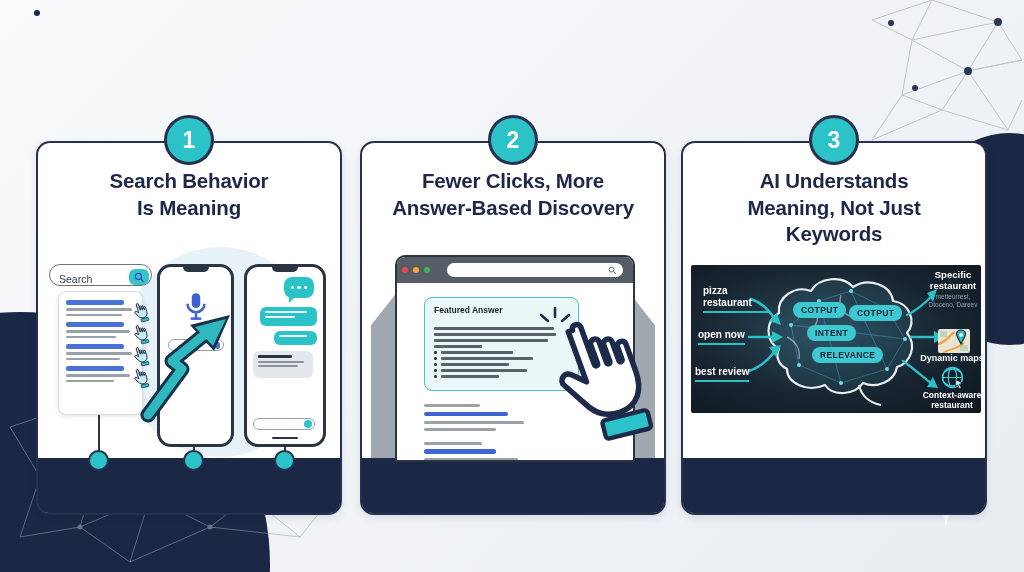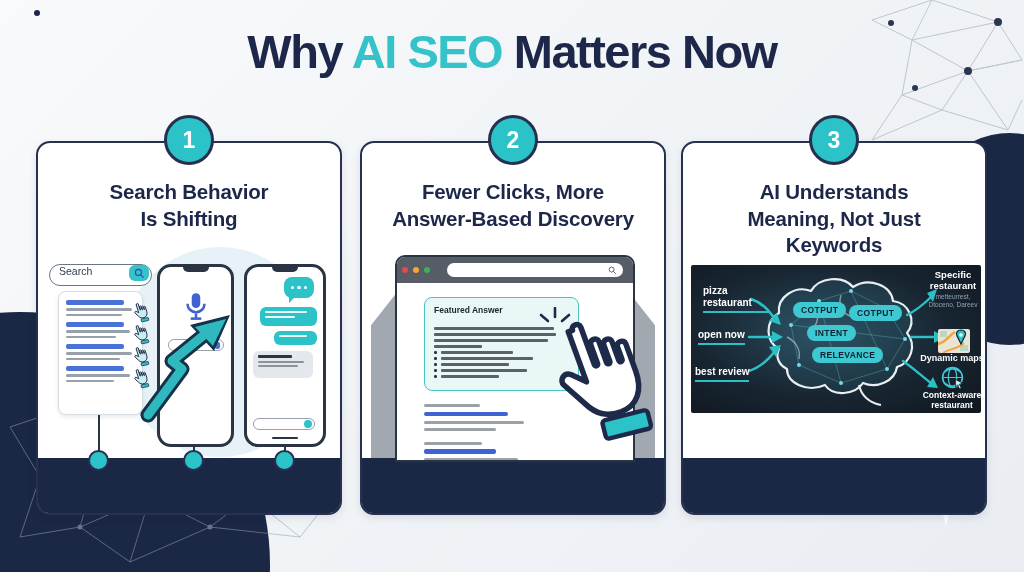--- a/index.html
+++ b/index.html
@@ -23,30 +23,30 @@
 
   
   .card{position:absolute;top:141px;height:374px;background:#ffffff;border:2px solid #263150;
         border-radius:14px;z-index:2;box-sizing:border-box;box-shadow:0 3px 8px rgba(20,30,60,.10);}
   #card1{left:36px;width:306px;}
   #card2{left:360px;width:306px;}
   #card3{left:681px;width:306px;}
   .badge{position:absolute;left:50%;transform:translateX(-50%);top:-28px;width:44px;height:44px;border-radius:50%;
          background:#2bc2c8;border:3px solid #263150;color:#fff;font-size:23px;font-weight:bold;
          display:flex;align-items:center;justify-content:center;z-index:4;}
-  .card-title{margin-top:36px;text-align:center;font-weight:bold;font-size:20.5px;line-height:1.3;
+  .card-title{margin-top:25px;text-align:center;font-weight:bold;font-size:20.5px;line-height:1.3;
               color:#1c2749;letter-spacing:-.2px;position:relative;z-index:3;}
   .footer{position:absolute;left:0;right:0;bottom:0;height:55px;background:#1a2745;
           border-radius:0 0 11px 11px;z-index:2;}
 
   
   .bg-circle{position:absolute;left:82px;top:104px;width:200px;height:210px;border-radius:50%;background:#e7f2f8;z-index:1;}
   .c1-el{position:absolute;z-index:3;}
   #c1-search{left:11px;top:121px;width:103px;height:22px;background:#fff;border:1.5px solid #6b7684;
-             border-radius:12px;display:flex;align-items:flex-start;box-sizing:border-box;}
+             border-radius:12px;display:flex;align-items:flex-end;box-sizing:border-box;}
   #c1-search .lbl{font-size:10.5px;color:#2f3b4c;padding-left:9px;flex:1;}
   #c1-search .magbtn{width:20px;height:16px;background:#35c3c9;border-radius:6px;margin-right:2px;
                      display:flex;align-items:center;justify-content:center;color:#2a49b8;}
   #c1-results{left:20px;top:148px;width:85px;height:124px;background:#fff;border:1px solid #d5dce2;
               border-radius:8px;box-shadow:0 2px 4px rgba(30,40,70,.10);padding:8px 7px;box-sizing:border-box;}
   .r-blue{height:4.5px;background:#4a72d6;border-radius:2px;width:58px;margin-bottom:3.5px;}
   .r-gray{height:2.5px;background:#98a1aa;border-radius:2px;margin-bottom:3px;}
   .r-group{margin-bottom:6px;position:relative;}
   .minihand{position:absolute;right:-14px;top:2px;width:16px;transform:rotate(-18deg);color:#c8eef0;}
   .phone{position:absolute;background:#fff;border:3px solid #2a3442;border-radius:14px;box-sizing:border-box;z-index:3;}
@@ -157,29 +157,28 @@
       <circle cx="150" cy="130" r="2.5"></circle>
         <circle cx="210" cy="160" r="2.5"></circle>
         <circle cx="250" cy="130" r="2.5"></circle>
       <circle cx="80" cy="160" r="2.5"></circle>
     </g>
   </svg>
 
   <div id="sparkle"></div>
   <div class="tiny-dot" style="left:34px;top:10px;width:6px;height:6px"></div>
 
-  <div id="main-title"><span>Why </span><span class="hl">AI SEO</span><span> Matters Now</span></div>
 
   <div id="card1" class="card">
     <div class="badge">
         <span>1</span>
       </div>
     <div class="card-title">
       <div>Search Behavior</div>
-      <div>Is Shifting</div>
+      <div>Is Meaning</div>
     </div>
 
     <div class="bg-circle"></div>
 
     <div class="drop-line" style="left:60px;top:272px;height:46px"></div>
     <div class="drop-line" style="left:155px;top:300px;height:18px"></div>
     <div class="drop-line" style="left:246px;top:300px;height:18px"></div>
     <div class="node-dot" style="left:50px;top:307px"></div>
     <div class="node-dot" style="left:145px;top:307px"></div>
     <div class="node-dot" style="left:236px;top:307px"></div>

